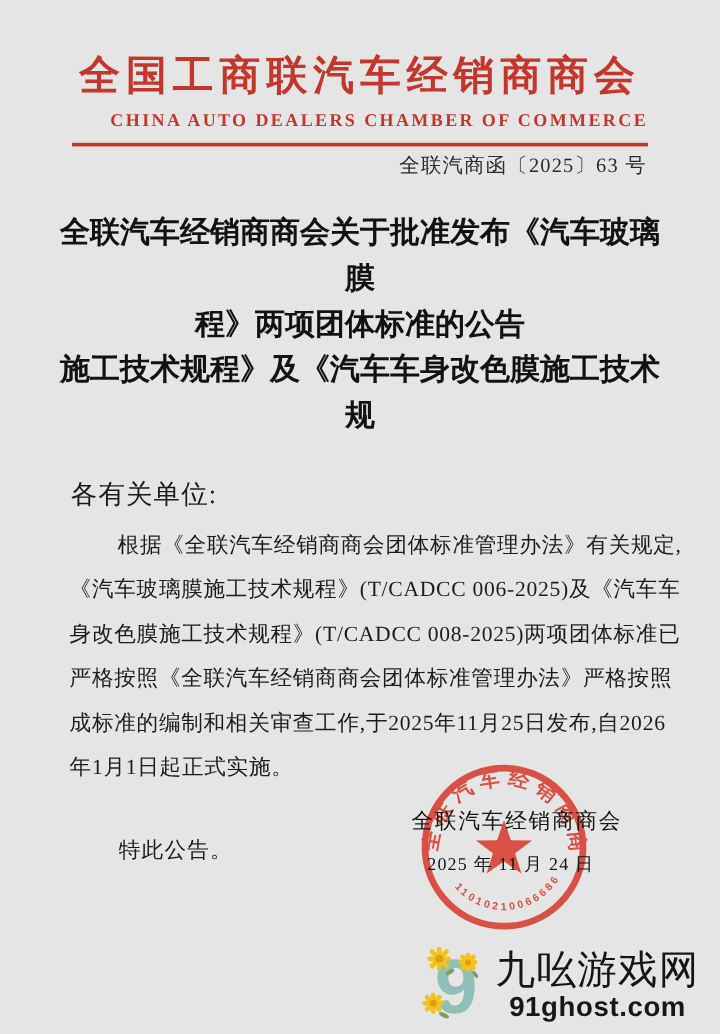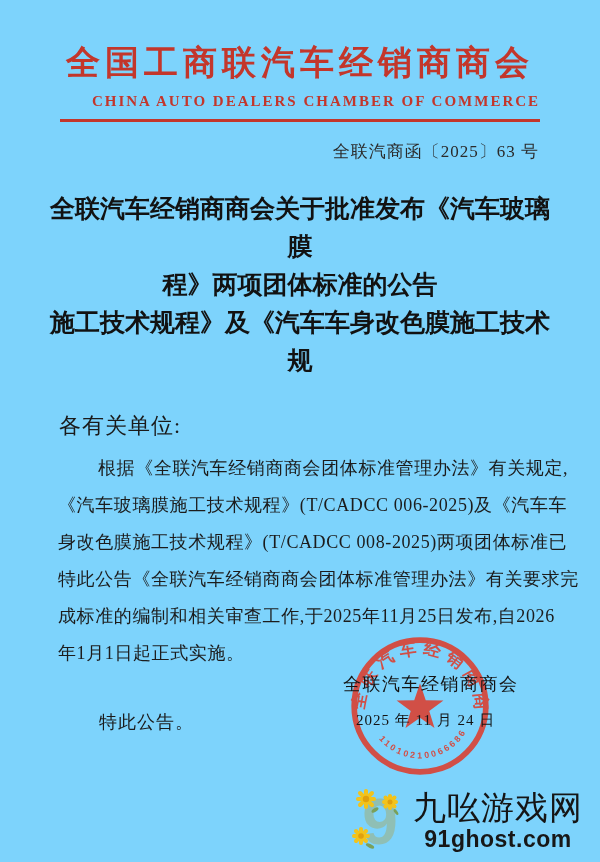--- a/index.html
+++ b/index.html
@@ -1,38 +1,38 @@
 <!DOCTYPE html>
 <html><head>
 <meta charset="utf-8">
 <style>
   * { margin: 0; padding: 0; box-sizing: border-box; }
   body { background: #ffffff; }
   .page {
     position: relative;
     width: 600px; height: 862px;
-    background: #7dd3fc;
+    background: #e5e5e5;
     overflow: hidden;
     font-family: "Liberation Serif", "DejaVu Serif", serif;
     color: #1a1a1a;
   }
   .letterhead { padding-top: 40px; text-align: center; }
   .org-cn {
     font-size: 34px; font-weight: bold; color: #c3362b;
     letter-spacing: 5px; white-space: nowrap;
   }
   .org-en {
     margin-top: 7px; font-size: 15px; font-weight: 600; color: #c3362b;
     letter-spacing: 2px; white-space: nowrap; padding-left: 32px;
   }
   .red-rule {
     width: 480px; height: 3px; margin: 9px auto 0; background: #c3362b;
   }
   .doc-number {
-    width: 478px; margin: 18px auto 0; text-align: right;
+    width: 478px; margin: 4px auto 0; text-align: right;
     font-size: 17px; color: #2b2b2b; letter-spacing: 1px;
   }
   .doc-title {
     width: 505px; margin: 27px auto 5px; text-align: center;
     font-size: 25px; font-weight: bold; line-height: 38px; color: #121212;
   }
   .salutation {
     width: 482px; margin: 31px auto 0; font-size: 22px; letter-spacing: 1px;
   }
   .paragraph { width: 484px; margin: 9px auto 0; }
@@ -90,21 +90,21 @@
     <div>程》两项团体标准的公告</div>
     <div>施工技术规程》及《汽车车身改色膜施工技术规</div>
   </div>
 
   <div class="salutation">各有关单位:</div>
 
   <div class="paragraph">
     <div class="body-line indent">根据《全联汽车经销商商会团体标准管理办法》有关规定,</div>
     <div class="body-line">《汽车玻璃膜施工技术规程》(T/CADCC 006-2025)及《汽车车</div>
     <div class="body-line">身改色膜施工技术规程》(T/CADCC 008-2025)两项团体标准已</div>
-    <div class="body-line">特此公告《全联汽车经销商商会团体标准管理办法》有关要求完</div>
+    <div class="body-line">严格按照《全联汽车经销商商会团体标准管理办法》严格按照</div>
     <div class="body-line">成标准的编制和相关审查工作,于2025年11月25日发布,自2026</div>
     <div class="body-line">年1月1日起正式实施。</div>
   </div>
 
   <div class="closing">特此公告。</div>
 
   <svg class="seal" viewBox="0 0 140 140">
     <circle cx="70" cy="70" r="64" fill="none" stroke="#d94437" stroke-width="5.5"></circle>
     <defs>
       <path id="sealTopArc" d="M 18,88 A 54,54 0 1 1 122,88" fill="none"></path>

